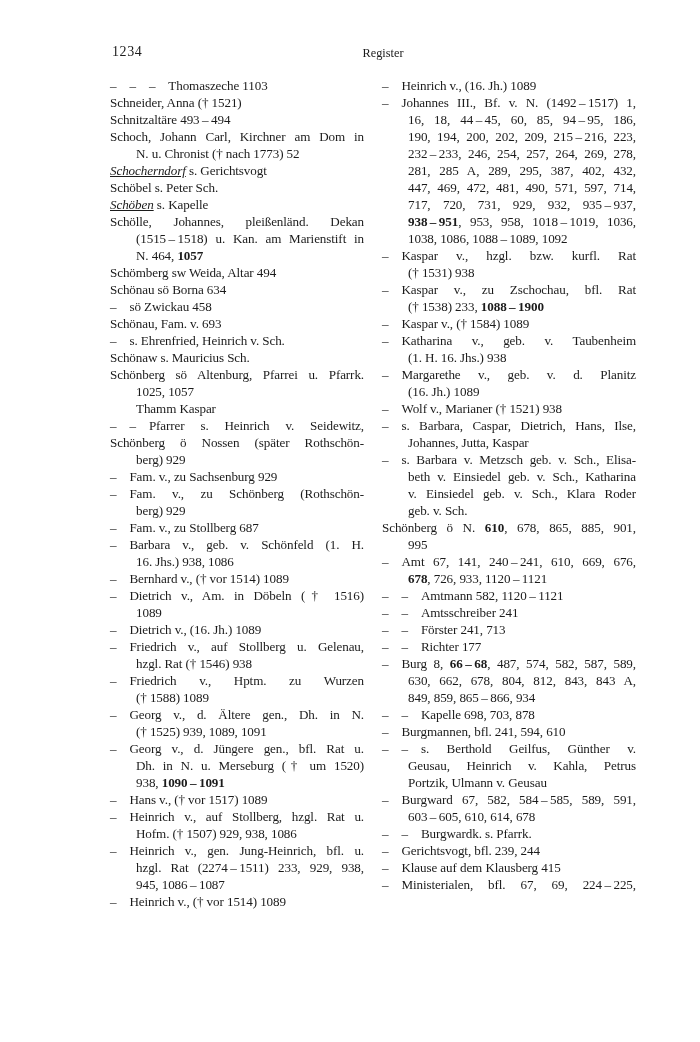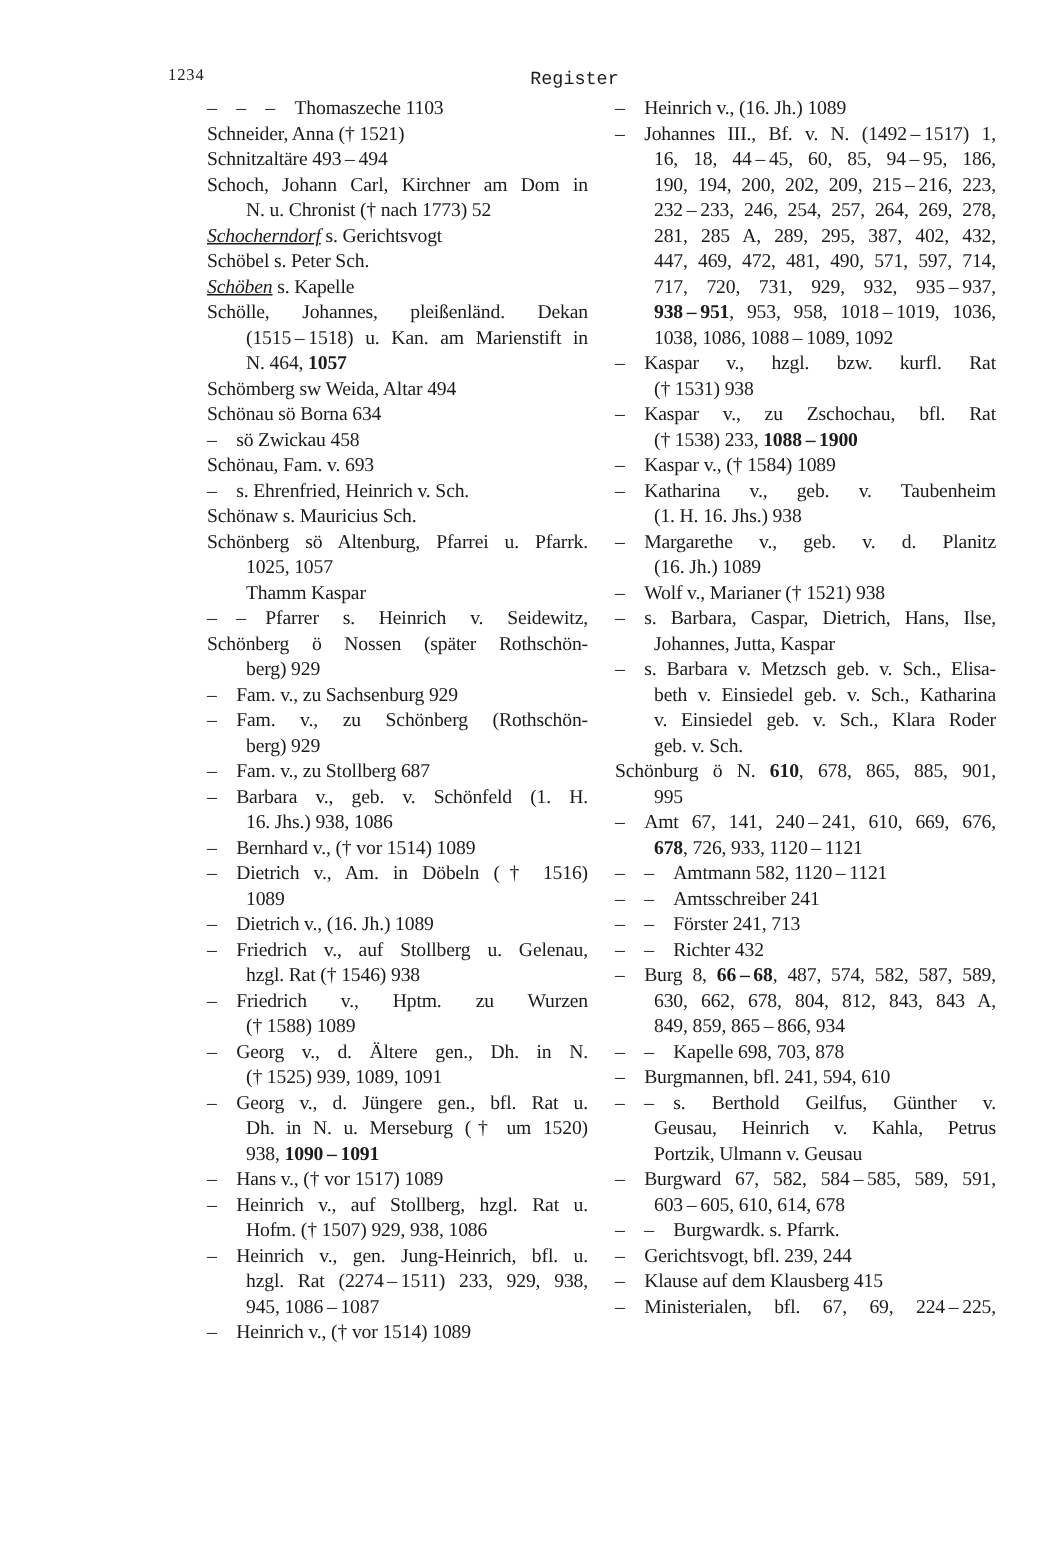--- a/index.html
+++ b/index.html
@@ -3,27 +3,27 @@
 <meta charset="utf-8">
 <style>
   html,body { margin:0; padding:0; background:#ffffff; }
   .page {
     position:relative; width:700px; height:1042px; background:#ffffff;
     font-family:"Liberation Serif","DejaVu Serif",serif;
     color:#1b1b1b; overflow:hidden;
   }
   .pagenum {
     position:absolute; left:112px; top:44px;
-    font-size:11px; letter-spacing:0.6px;
+    font-size:14px; letter-spacing:0.6px;
   }
   .runhead {
     position:absolute; left:0; right:0; top:46px; padding-left:66px;
-    text-align:center; font-size:12.3px;font-family:Liberation Mono, monospace;
+    text-align:center; font-size:12.3px;
   }
-  .cols { position:absolute; left:110px; top:63px; display:flex; gap:18px;margin-left:28px; }
+  .cols { position:absolute; left:110px; top:77px; display:flex; gap:18px; }
   .col { width:254px; }
   .line {
     font-size:13.1px; line-height:17px; letter-spacing:-0.1px;
     text-align:justify; text-align-last:left;
   }
   .line.just { text-align-last:justify; }
   .line.cont { padding-left:26px; }
   .b { font-weight:bold; }
   .i { font-style:italic;text-decoration:underline; }
 </style>
@@ -105,28 +105,28 @@
         <div class="line cont"><span>(1. H. 16. Jhs.) 938</span></div>
         <div class="line just"><span>– Margarethe v., geb. v. d. Planitz</span></div>
         <div class="line cont"><span>(16. Jh.) 1089</span></div>
         <div class="line"><span>– Wolf v., Marianer († 1521) 938</span></div>
         <div class="line just"><span>– s. Barbara, Caspar, Dietrich, Hans, Ilse,</span></div>
         <div class="line cont"><span>Johannes, Jutta, Kaspar</span></div>
         <div class="line just"><span>– s. Barbara v. Metzsch geb. v. Sch., Elisa-</span></div>
         <div class="line cont just"><span>beth v. Einsiedel geb. v. Sch., Katharina</span></div>
         <div class="line cont just"><span>v. Einsiedel geb. v. Sch., Klara Roder</span></div>
         <div class="line cont"><span>geb. v. Sch.</span></div>
-        <div class="line just"><span>Schönburg ö N. </span><span class="b">610</span><span>, 678, 865, 885, 901,</span></div>
+        <div class="line just"><span>Schönberg ö N. </span><span class="b">610</span><span>, 678, 865, 885, 901,</span></div>
         <div class="line cont"><span>995</span></div>
         <div class="line just"><span>– Amt 67, 141, 240 – 241, 610, 669, 676,</span></div>
         <div class="line cont"><span class="b">678</span><span>, 726, 933, 1120 – 1121</span></div>
         <div class="line"><span>– – Amtmann 582, 1120 – 1121</span></div>
         <div class="line"><span>– – Amtsschreiber 241</span></div>
         <div class="line"><span>– – Förster 241, 713</span></div>
-        <div class="line"><span>– – Richter 432</span></div>
+        <div class="line"><span>– – Richter 177</span></div>
         <div class="line just"><span>– Burg 8, </span><span class="b">66 – 68</span><span>, 487, 574, 582, 587, 589,</span></div>
         <div class="line cont just"><span>630, 662, 678, 804, 812, 843, 843 A,</span></div>
         <div class="line cont"><span>849, 859, 865 – 866, 934</span></div>
         <div class="line"><span>– – Kapelle 698, 703, 878</span></div>
         <div class="line"><span>– Burgmannen, bfl. 241, 594, 610</span></div>
         <div class="line just"><span>– – s. Berthold Geilfus, Günther v.</span></div>
         <div class="line cont just"><span>Geusau, Heinrich v. Kahla, Petrus</span></div>
         <div class="line cont"><span>Portzik, Ulmann v. Geusau</span></div>
         <div class="line just"><span>– Burgward 67, 582, 584 – 585, 589, 591,</span></div>
         <div class="line cont"><span>603 – 605, 610, 614, 678</span></div>

